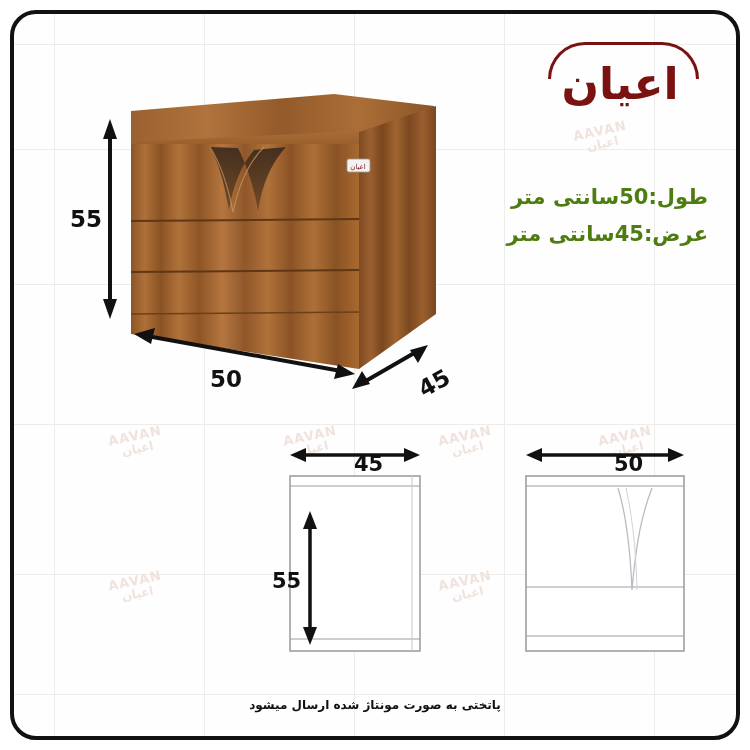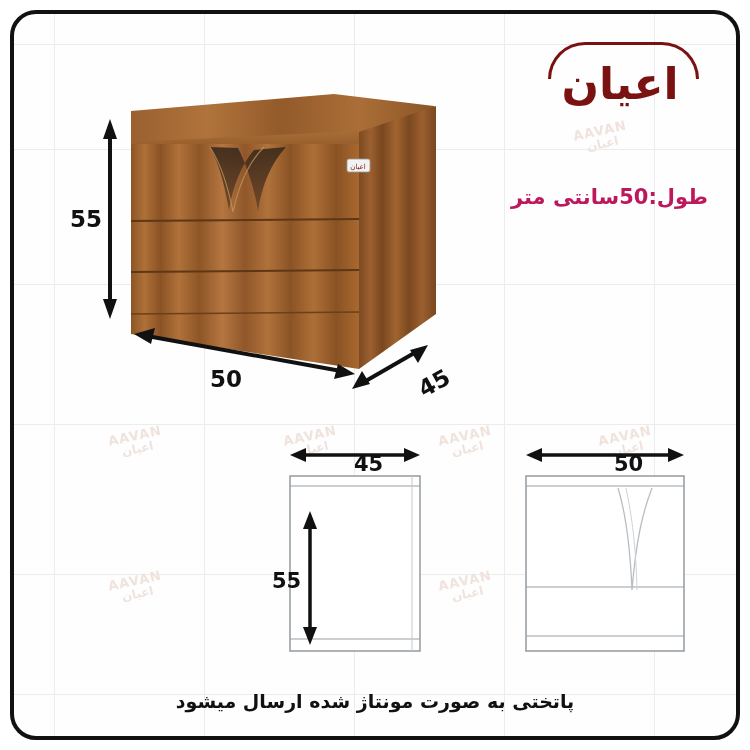--- a/index.html
+++ b/index.html
@@ -70,34 +70,34 @@
     font-family:"DejaVu Sans","Liberation Sans",sans-serif;
     letter-spacing:-1px;
   }
 
   
   .specs{
     position:absolute;
     right:28px;top:165px;
     width:260px;
     text-align:right;
-    color:#be185d;
+    color:#4d7c0f;
     font-size:21px;
     font-weight:bold;
     line-height:1.75;
     direction:rtl;
   }
   .specs div{white-space:nowrap;}
 
   
   .footer-note{
     position:absolute;
     left:0;right:0;bottom:24px;
     text-align:center;
-    font-size:19px;
+    font-size:12px;
     font-weight:bold;
     color:#111;
     direction:rtl;
   }
 
   
   .dim{
     position:absolute;
     font-size:23px;
     font-weight:bold;
@@ -163,20 +163,21 @@
         <div class="l2">اعیان</div>
       </div>
 
       <div class="logo">
         <div class="arc"></div>
         <div class="word">اعیان</div>
       </div>
 
       <div class="specs">
         <div>طول:50سانتی متر</div>
+        <div>عرض:45سانتی متر</div>
       </div>
 
       <svg style="position:absolute;left:0;top:0;width:720px;height:720px;" viewBox="0 0 720 720">
         <defs>
           <linearGradient id="woodFront" x1="0" y1="0" x2="1" y2="0">
             <stop offset="0%" stop-color="#8d5526"></stop>
             <stop offset="6%" stop-color="#ae7038"></stop>
             <stop offset="13%" stop-color="#8a5224"></stop>
             <stop offset="21%" stop-color="#b0723a"></stop>
             <stop offset="30%" stop-color="#8e5526"></stop>

